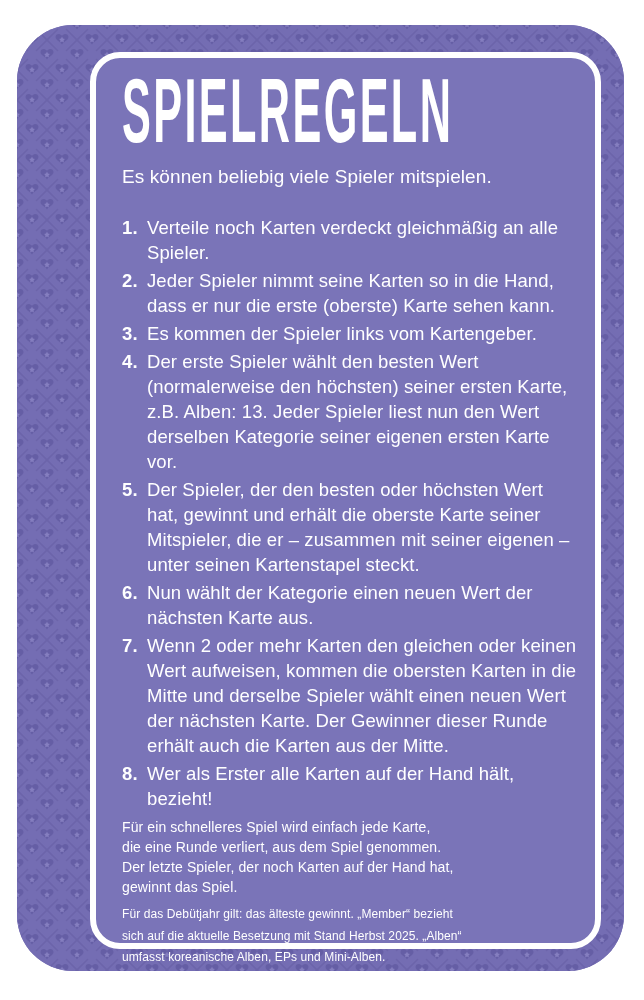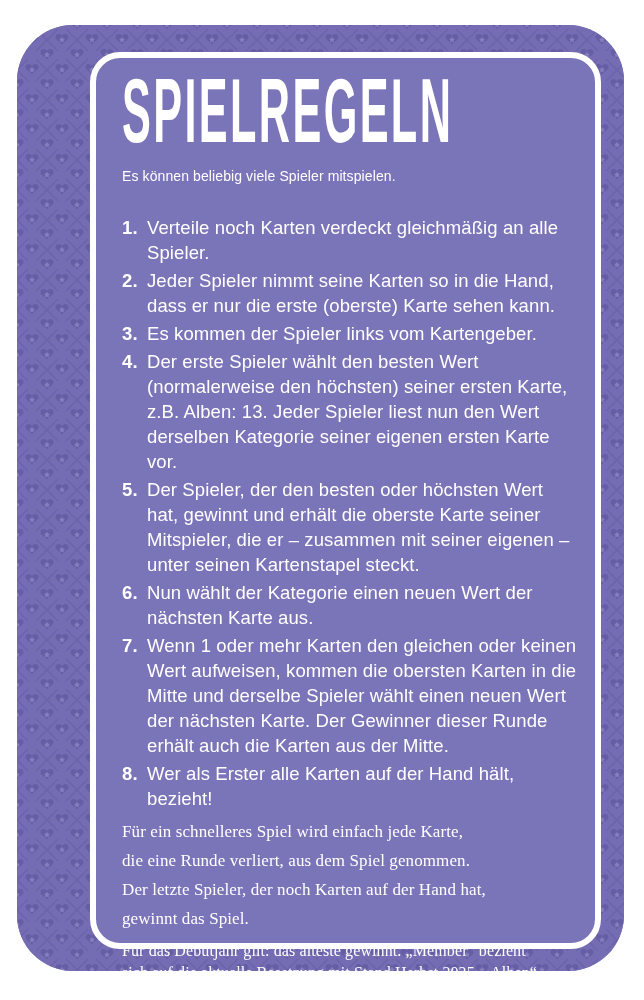--- a/index.html
+++ b/index.html
@@ -45,21 +45,21 @@
     line-height: 74px;
     height: 74px;
     letter-spacing: 5px;
     white-space: nowrap;
     transform: scaleX(0.48);
     transform-origin: 0 50%;
     color: #ffffff;
   }
   .intro {
     margin-top: 16px;
-    font-size: 14px;
+    font-size: 19px;
     line-height: 25px;
     letter-spacing: 0.1px;
   }
   .rules {
     margin-top: 26px;
   }
   .rule-item {
     display: flex;
     margin-bottom: 3px;
     font-size: 18.5px;
@@ -69,33 +69,31 @@
   .rule-num {
     flex: 0 0 25px;
     font-weight: 700;
   }
   .rule-text {
     flex: 1;
     white-space: pre-line;
   }
   .outro {
     margin-top: 6px;
-    font-size: 17px;
-    line-height: 29px;
+    font-size: 14px;
+    line-height: 20px;
     letter-spacing: 0.1px;
     white-space: pre-line;
-    font-family: Liberation Serif, serif;
   }
   .fine-print {
     margin-top: 7px;
-    font-size: 16px;
+    font-size: 12px;
     line-height: 21.5px;
     letter-spacing: 0.1px;
     white-space: pre-line;
-    font-family: Liberation Serif, serif;
   }
 </style>
 </head>
 <body>
 
 <div class="page">
 
   <div class="card">
 
     <svg class="card-pattern" width="607" height="946" xmlns="http://www.w3.org/2000/svg" aria-hidden="true">
@@ -157,21 +155,21 @@
 Mitspieler, die er – zusammen mit seiner eigenen –
 unter seinen Kartenstapel steckt.</span>
         </div>
         <div class="rule-item">
           <span class="rule-num">6.</span>
           <span class="rule-text">Nun wählt der Kategorie einen neuen Wert der
 nächsten Karte aus.</span>
         </div>
         <div class="rule-item">
           <span class="rule-num">7.</span>
-          <span class="rule-text">Wenn 1 oder mehr Karten den gleichen oder keinen
+          <span class="rule-text">Wenn 2 oder mehr Karten den gleichen oder keinen
 Wert aufweisen, kommen die obersten Karten in die
 Mitte und derselbe Spieler wählt einen neuen Wert
 der nächsten Karte. Der Gewinner dieser Runde
 erhält auch die Karten aus der Mitte.</span>
         </div>
         <div class="rule-item">
           <span class="rule-num">8.</span>
           <span class="rule-text">Wer als Erster alle Karten auf der Hand hält, bezieht!</span>
         </div>
       </div>

